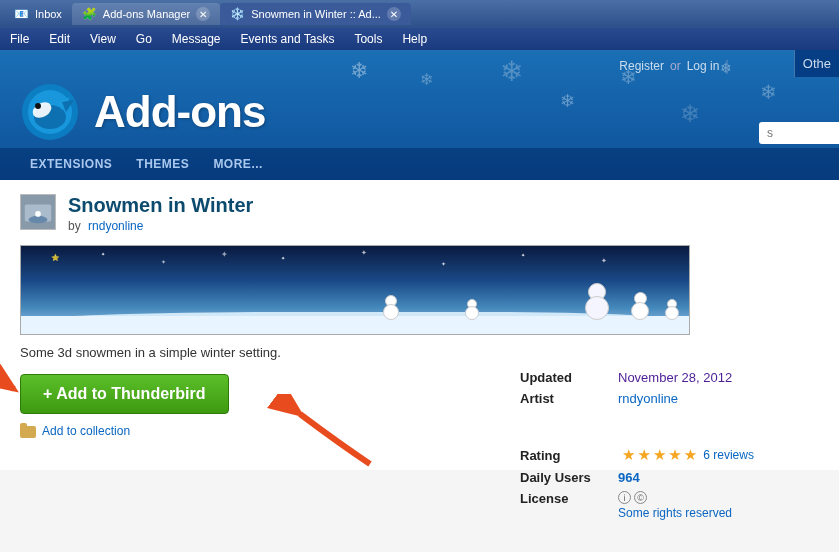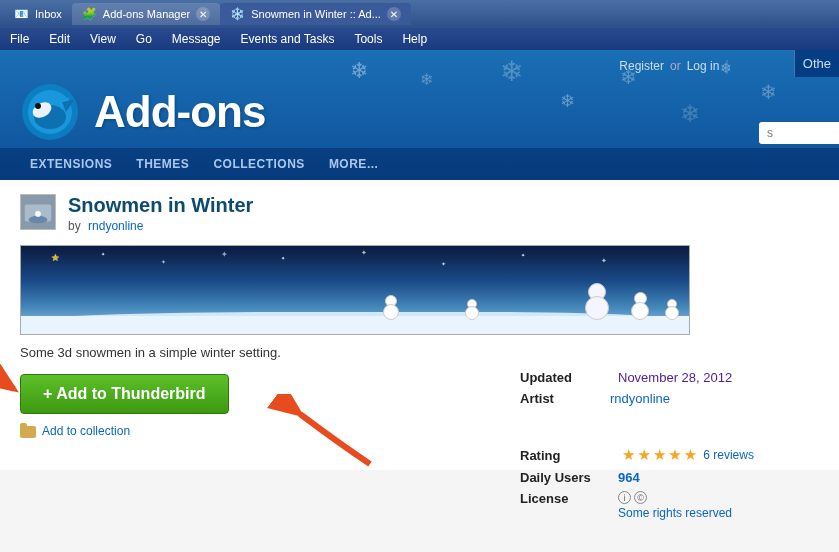--- a/index.html
+++ b/index.html
@@ -282,21 +282,20 @@
       </svg>
     </div>
     <h1 style="font-size:44px;font-weight:bold;color:#fff;font-family:Arial,sans-serif;letter-spacing:-1px;text-shadow:1px 1px 3px rgba(0,0,0,0.3);">Add-ons</h1>
   </div>
 
   <input class="search-box" style="position: absolute; bottom: 36px; right: 0px; width: 80px; border-radius: 3px 0px 0px 3px; padding: 4px 8px; font-size: 12px; border: none;" placeholder="s">
 
   <div class="nav-bar" style="position:absolute;bottom:0;left:0;right:0;display:flex;align-items:center;padding:0 20px;gap:4px;height:32px;background:rgba(0,40,100,0.5);">
     <a class="nav-item" style="color:#aac8ee;font-size:12px;font-weight:bold;padding:6px 10px;text-decoration:none;">EXTENSIONS</a>
     <a class="nav-item" style="color:#aac8ee;font-size:12px;font-weight:bold;padding:6px 10px;text-decoration:none;">THEMES</a>
-    <a class="nav-item" style="color:#aac8ee;font-size:12px;font-weight:bold;padding:6px 10px;text-decoration:none;">COLLECTIONS</a>
     <a class="nav-item" style="color:#aac8ee;font-size:12px;font-weight:bold;padding:6px 10px;text-decoration:none;">MORE...</a>
   </div>
 </div>
 
 <div class="main-content" style="position:relative;background:#fff;padding:14px 20px;min-height:290px;">
 
   <div class="addon-info-header" style="display:flex;align-items:flex-start;gap:12px;margin-bottom:12px;">
     <div class="addon-thumb" style="width:36px;height:36px;background:#99aabb;border:1px solid #bbb;flex-shrink:0;">
       <svg width="36" height="36" viewBox="0 0 36 36">
         <rect width="36" height="36" fill="#8899aa"></rect>
@@ -383,21 +382,21 @@
       <span style="position:absolute;top:-3px;left:0;width:7px;height:4px;background:#d4aa50;border-radius:2px 2px 0 0;display:block;"></span>
     </span>
     <a style="font-size:12px;color:#0a66c2;text-decoration:none;cursor:pointer;">Add to collection</a>
   </div>
 
   <div style="position:absolute;top:190px;left:520px;width:300px;">
     <div class="detail-row" style="display:flex;gap:8px;margin-bottom:6px;font-size:13px;">
       <span class="detail-label" style="font-weight:bold;color:#222;width:90px;flex-shrink:0;">Updated</span>
       <span class="detail-value" style="color:#4c1d95;">November 28, 2012</span>
     </div>
-    <div class="detail-row" style="display:flex;margin-bottom:6px;font-size:13px;">
+    <div class="detail-row" style="display:flex;gap:8px;margin-bottom:6px;font-size:13px;">
       <span class="detail-label" style="font-weight:bold;color:#222;width:90px;flex-shrink:0;">Artist</span>
       <a class="detail-value link" style="color:#0a66c2;text-decoration:none;cursor:pointer;">rndyonline</a>
     </div>
     <div class="detail-row" style="display:flex;gap:12px;margin-bottom:6px;font-size:13px;align-items:center;margin-top:40px;">
       <span class="detail-label" style="font-weight:bold;color:#222;width:90px;flex-shrink:0;">Rating</span>
       <span class="stars-row" style="display:flex;align-items:center;gap:2px;">
         <span style="color:#f5a623;font-size:15px;">★</span>
         <span style="color:#f5a623;font-size:15px;">★</span>
         <span style="color:#f5a623;font-size:15px;">★</span>
         <span style="color:#f5a623;font-size:15px;">★</span>

